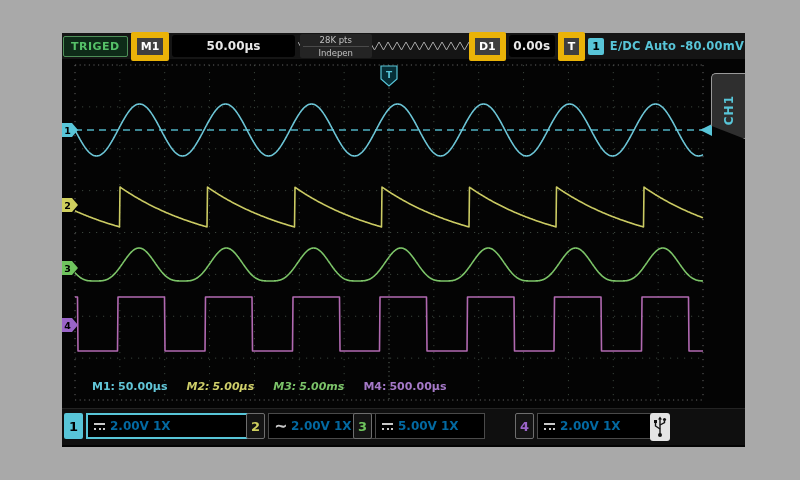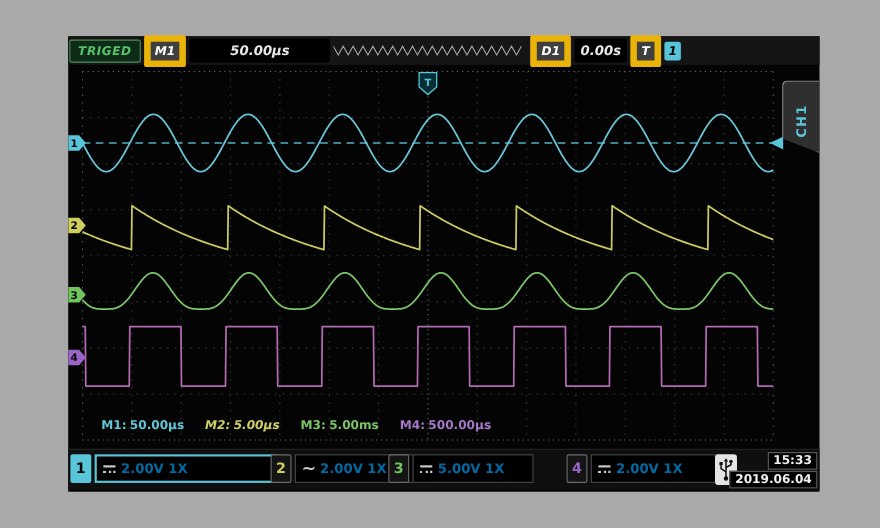--- a/index.html
+++ b/index.html
@@ -3,21 +3,21 @@
 <meta charset="utf-8">
 <style>
   html,body{margin:0;padding:0;}
   body{font-family:"DejaVu Sans",sans-serif;background:#a9a9a9;}
   .stage{position:relative;width:800px;height:480px;background:#a9a9a9;overflow:hidden;}
   .screen{position:absolute;left:62px;top:33px;width:683px;height:414px;background:#040404;}
   #scope-svg{position:absolute;left:0;top:0;z-index:1;}
 
   
   .top-bar{position:absolute;top:0;left:0;right:0;height:26px;background:#151515;z-index:3;
-           display:flex;align-items:center;gap:3px;padding:0 1px;font-style:italic;}
+           display:flex;align-items:center;gap:3px;padding:0 1px;}
   .triged{border:1px solid #4e8f58;background:#0e2b18;color:#56c168;font-weight:bold;
           font-size:11px;padding:3px 7px;border-radius:2px;letter-spacing:.5px;}
   .chip{background:#3f3f3f;color:#fff;font-weight:bold;font-size:11px;padding:2px 4px;
         border:6px solid #eab308;border-radius:2px;}
   .black-box{background:#000;border-radius:3px;color:#e8e8e8;font-weight:600;font-size:12px;
              display:flex;align-items:center;justify-content:center;height:22px;}
   .tb-box{width:128px;}
   .delay-box{width:48px;}
   .zig-wrap{position:relative;width:176px;height:26px;}
   .zigzag{position:absolute;left:0;top:0;}
@@ -114,35 +114,41 @@
       </svg>
 
     <div class="top-bar">
       <div class="triged">TRIGED</div>
       <div class="chip">M1</div>
       <div class="black-box tb-box">50.00μs</div>
       <div class="zig-wrap">
         <svg class="zigzag" id="zigzag-svg" width="176" height="26">
             <polyline points="0,9 4.5,17 9,9 13.5,17 18,9 22.5,17 27,9 31.5,17 36,9 40.5,17 45,9 49.5,17 54,9 58.5,17 63,9 67.5,17 72,9 76.5,17 81,9 85.5,17 90,9 94.5,17 99,9 103.5,17 108,9 112.5,17 117,9 121.5,17 126,9 130.5,17 135,9 139.5,17 144,9 148.5,17 153,9 157.5,17 162,9 166.5,17 171,9 " fill="none" stroke="#a8a8a8" stroke-width="1"></polyline>
           </svg>
+        <div class="mem-chip">
+          <div>28K pts</div>
+          <div class="mem-div"></div>
+          <div>Indepen</div>
+        </div>
       </div>
       <div class="chip">D1</div>
       <div class="black-box delay-box">0.00s</div>
       <div class="chip">T</div>
       <div class="src-badge">1</div>
+      <div class="trig-info">E∕DC Auto -80.00mV</div>
     </div>
 
     <div class="side-tab">
       <span>CH1</span>
     </div>
 
     <div class="meas-line">
       <span class="meas-item" style="color: rgb(98, 198, 216);"><span>M1:</span><span>50.00μs</span></span>
       <span class="meas-item" style="color: rgb(207, 207, 106); font-style: italic;"><span>M2:</span><span>5.00μs</span></span>
-      <span class="meas-item" style="color: rgb(124, 196, 106);"><span>M3:</span><span>5.00ms</span></span>
+      <span class="meas-item" style="color: rgb(124, 196, 106); font-style: italic;"><span>M3:</span><span>5.00ms</span></span>
       <span class="meas-item" style="color: rgb(165, 121, 200);"><span>M4:</span><span>500.00μs</span></span>
     </div>
 
     <div class="bottom-bar">
       <div class="ch-g" id="g1">
         <div class="ch-badge" style="background: rgb(88, 197, 216); color: rgb(0, 0, 0);">1</div>
         <div class="ch-box" style="border: 2px solid rgb(88, 197, 216);">
           <span class="cicon dc"></span>
           <span>2.00V</span>
           <span>1X</span>
@@ -178,20 +184,16 @@
             <line x1="7" y1="3" x2="7" y2="18"></line>
             <path d="M7 13 L2.5 10 L2.5 7"></path>
             <path d="M7 9 L11.5 6.5 L11.5 5"></path>
           </g>
           <circle cx="7" cy="19" r="2" fill="#111"></circle>
           <rect x="1" y="4" width="3" height="3" fill="#111"></rect>
           <circle cx="11.5" cy="3.5" r="1.6" fill="#111"></circle>
           <path d="M7 0.5 L9 3.5 L5 3.5 Z" fill="#111"></path>
         </svg>
       </div>
-      <div class="clock">
-        <div class="clock-box">15:33</div>
-        <div class="clock-box">2019.06.04</div>
-      </div>
     </div>
 
   </div>
 </div>
 
 </body></html>

